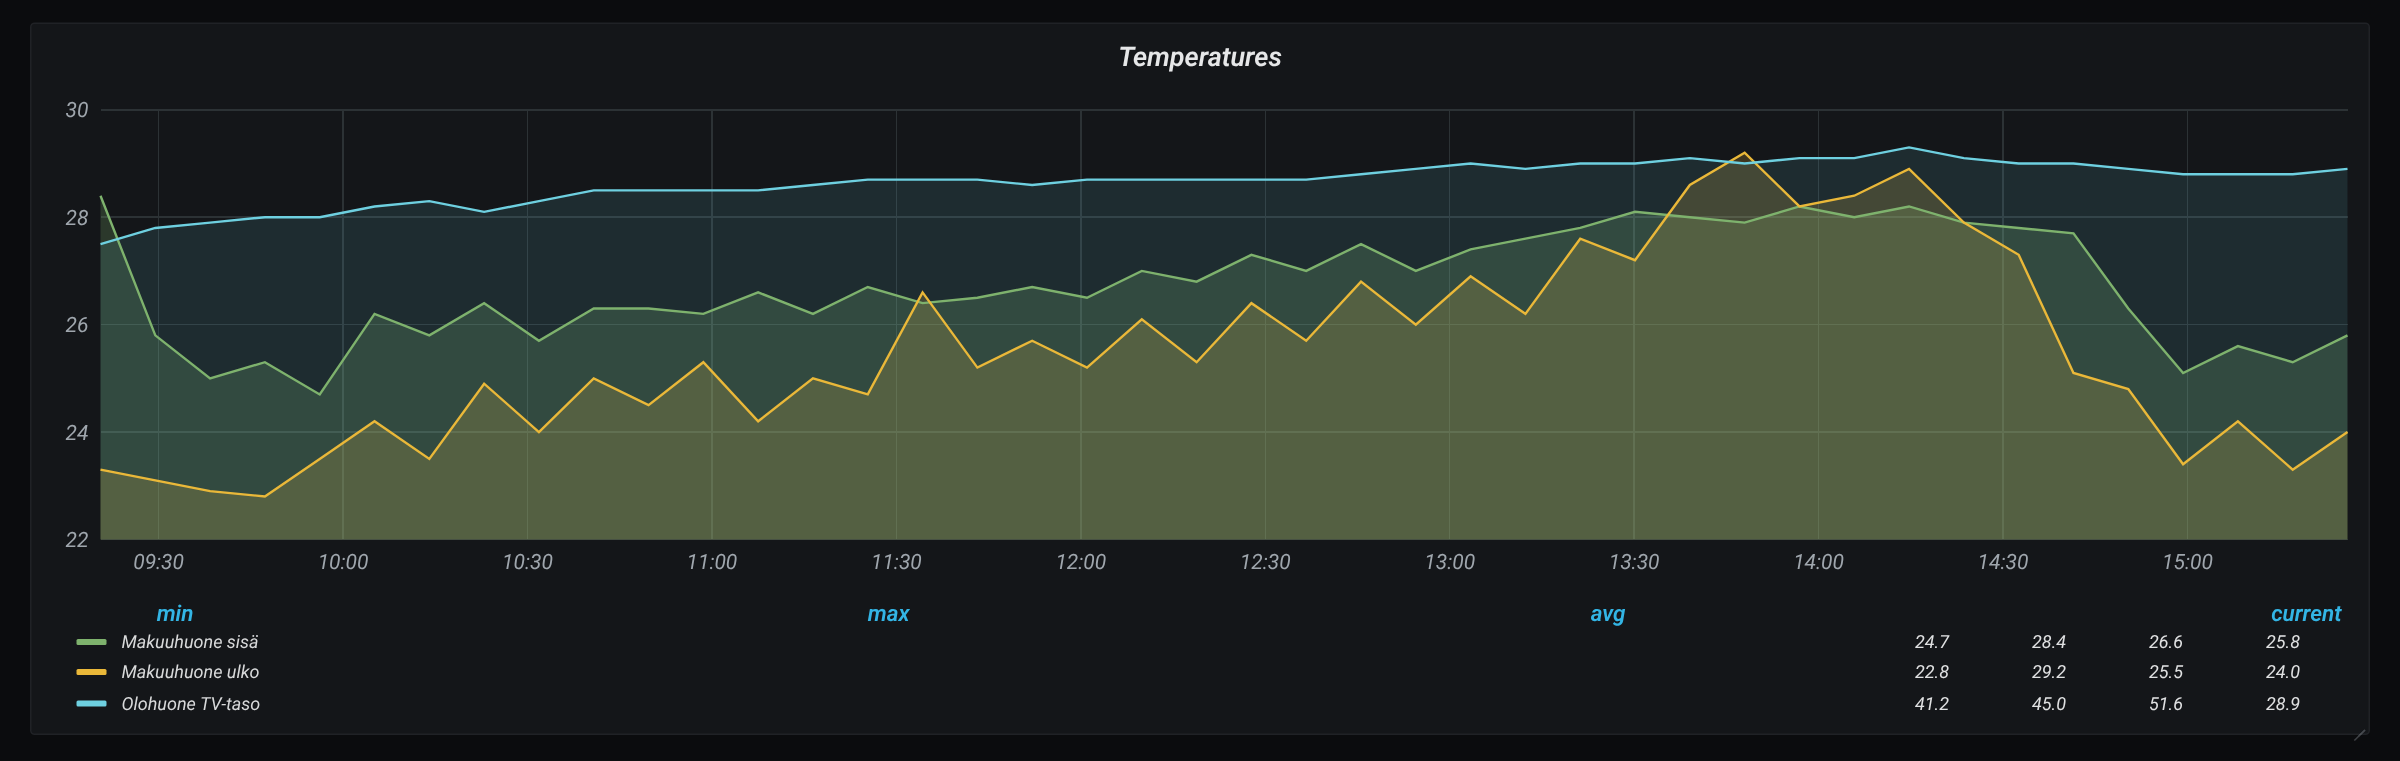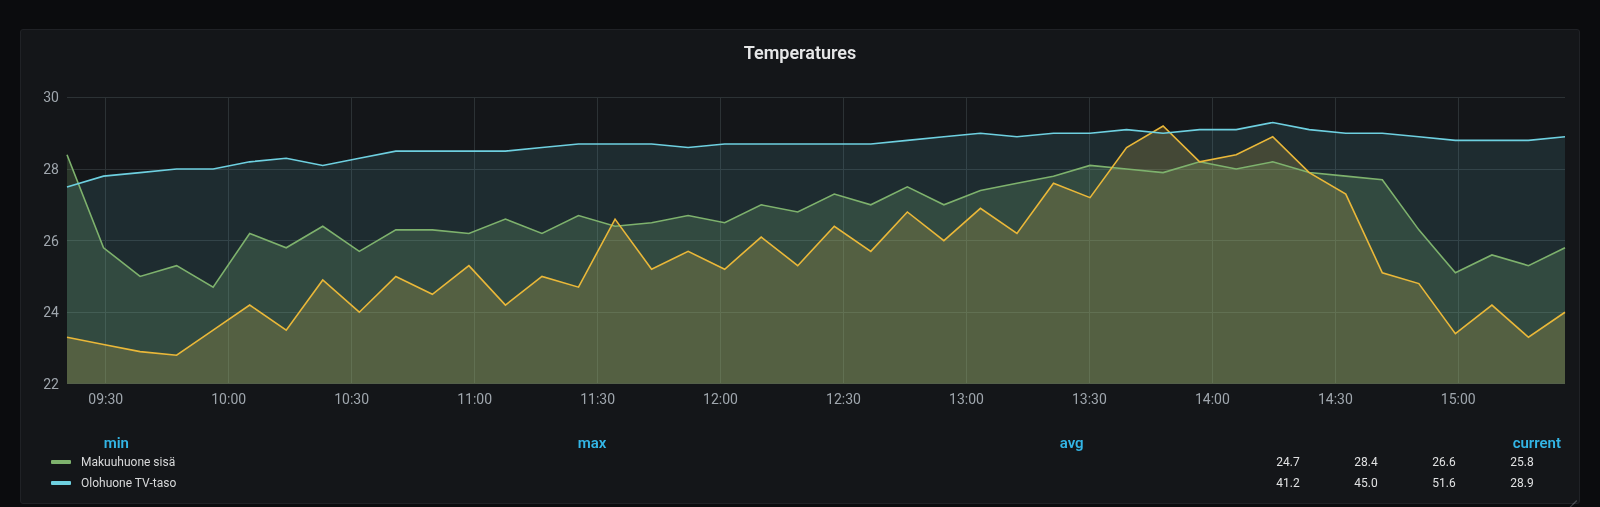--- a/index.html
+++ b/index.html
@@ -9,27 +9,28 @@
     height: 507px;
     background: #0b0c0e;
     font-family: -apple-system, BlinkMacSystemFont, "Segoe UI", Roboto, Helvetica, Arial, sans-serif;
     color: #d8d9da;
     overflow: hidden;
   }
   .panel {
     box-sizing: border-box;
     width: 1560px;
     height: 475px;
-    margin: 29px 20px;
+    margin: 15px 20px;
     background: #141619;
     border: 1px solid #202226;
     border-radius: 3px;
     position: relative;
     display: flex;
     flex-direction: column;
+    font-style: italic;
   }
   .title {
     text-align: center;
     font-size: 18px;
     font-weight: 600;
     color: #e6e7e8;
     padding: 12px 0 8px 0;
   }
   .plot-wrap {
     flex: 1;
@@ -187,20 +188,30 @@
           <span class="legend-swatch" style="background:#7eb26d"></span>
           <span class="legend-label">Makuuhuone sisä</span>
           <span class="legend-vals">
             <span>24.7</span>
             <span>28.4</span>
             <span>26.6</span>
             <span>25.8</span>
           </span>
         </div>
         <div class="legend-row">
+          <span class="legend-swatch" style="background:#eab839"></span>
+          <span class="legend-label">Makuuhuone ulko</span>
+          <span class="legend-vals">
+            <span>22.8</span>
+            <span>29.2</span>
+            <span>25.5</span>
+            <span>24.0</span>
+          </span>
+        </div>
+        <div class="legend-row">
           <span class="legend-swatch" style="background:#6ed0e0"></span>
           <span class="legend-label">Olohuone TV-taso</span>
           <span class="legend-vals">
             <span>41.2</span>
             <span>45.0</span>
             <span>51.6</span>
             <span>28.9</span>
           </span>
         </div>
       </div>

